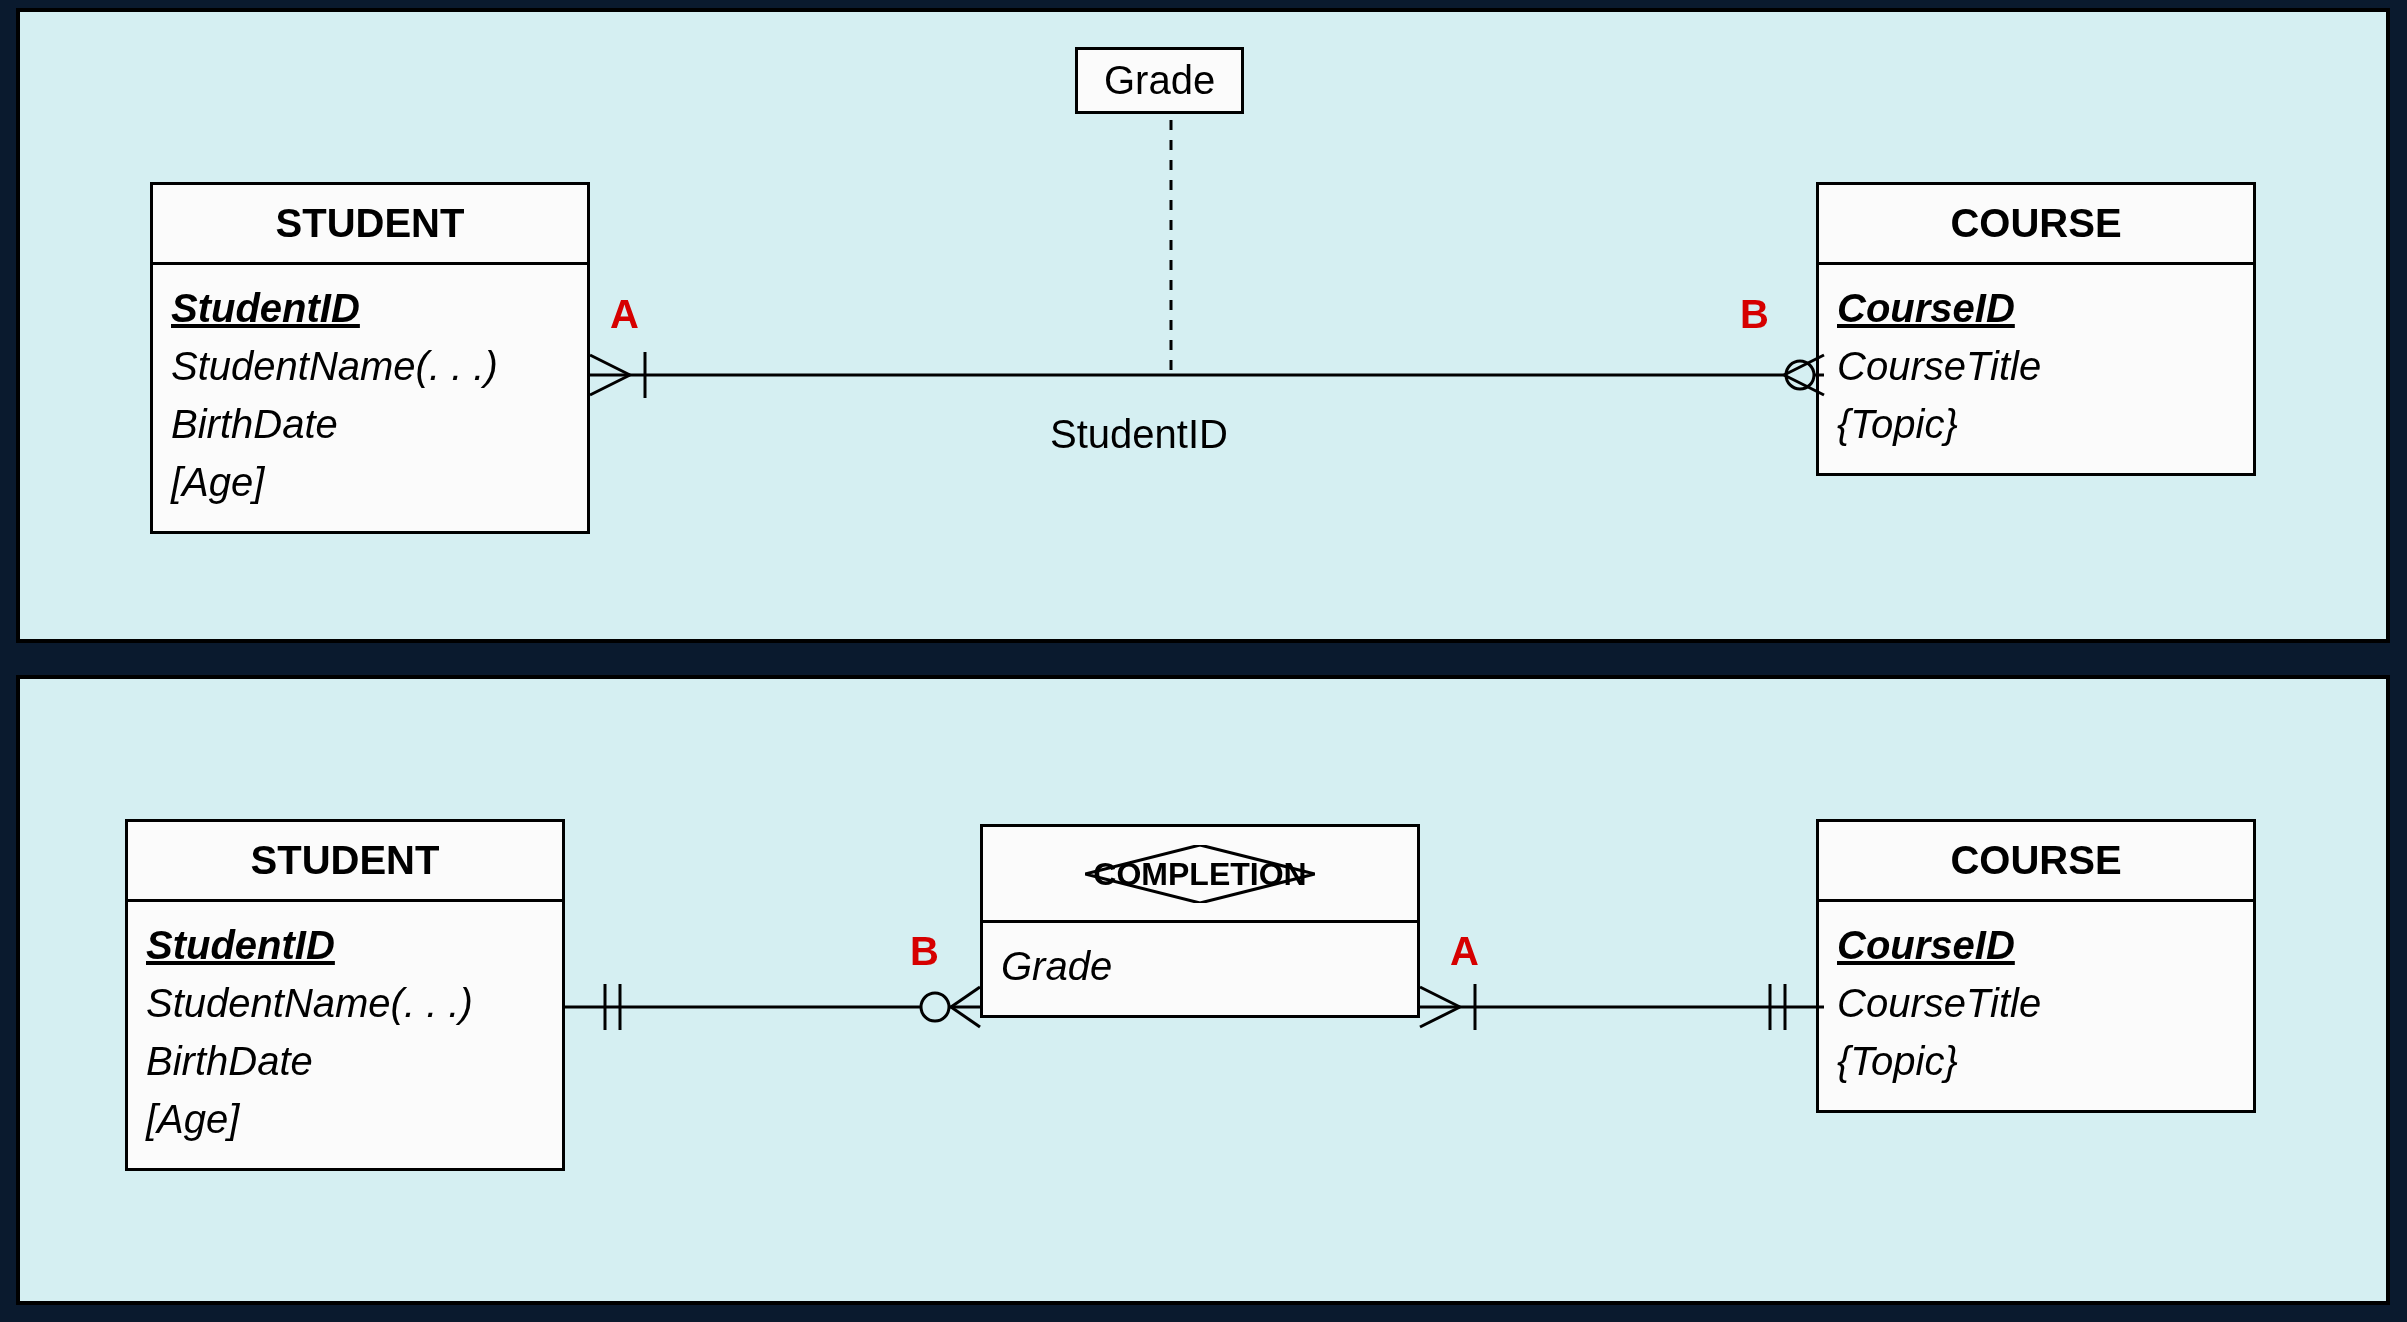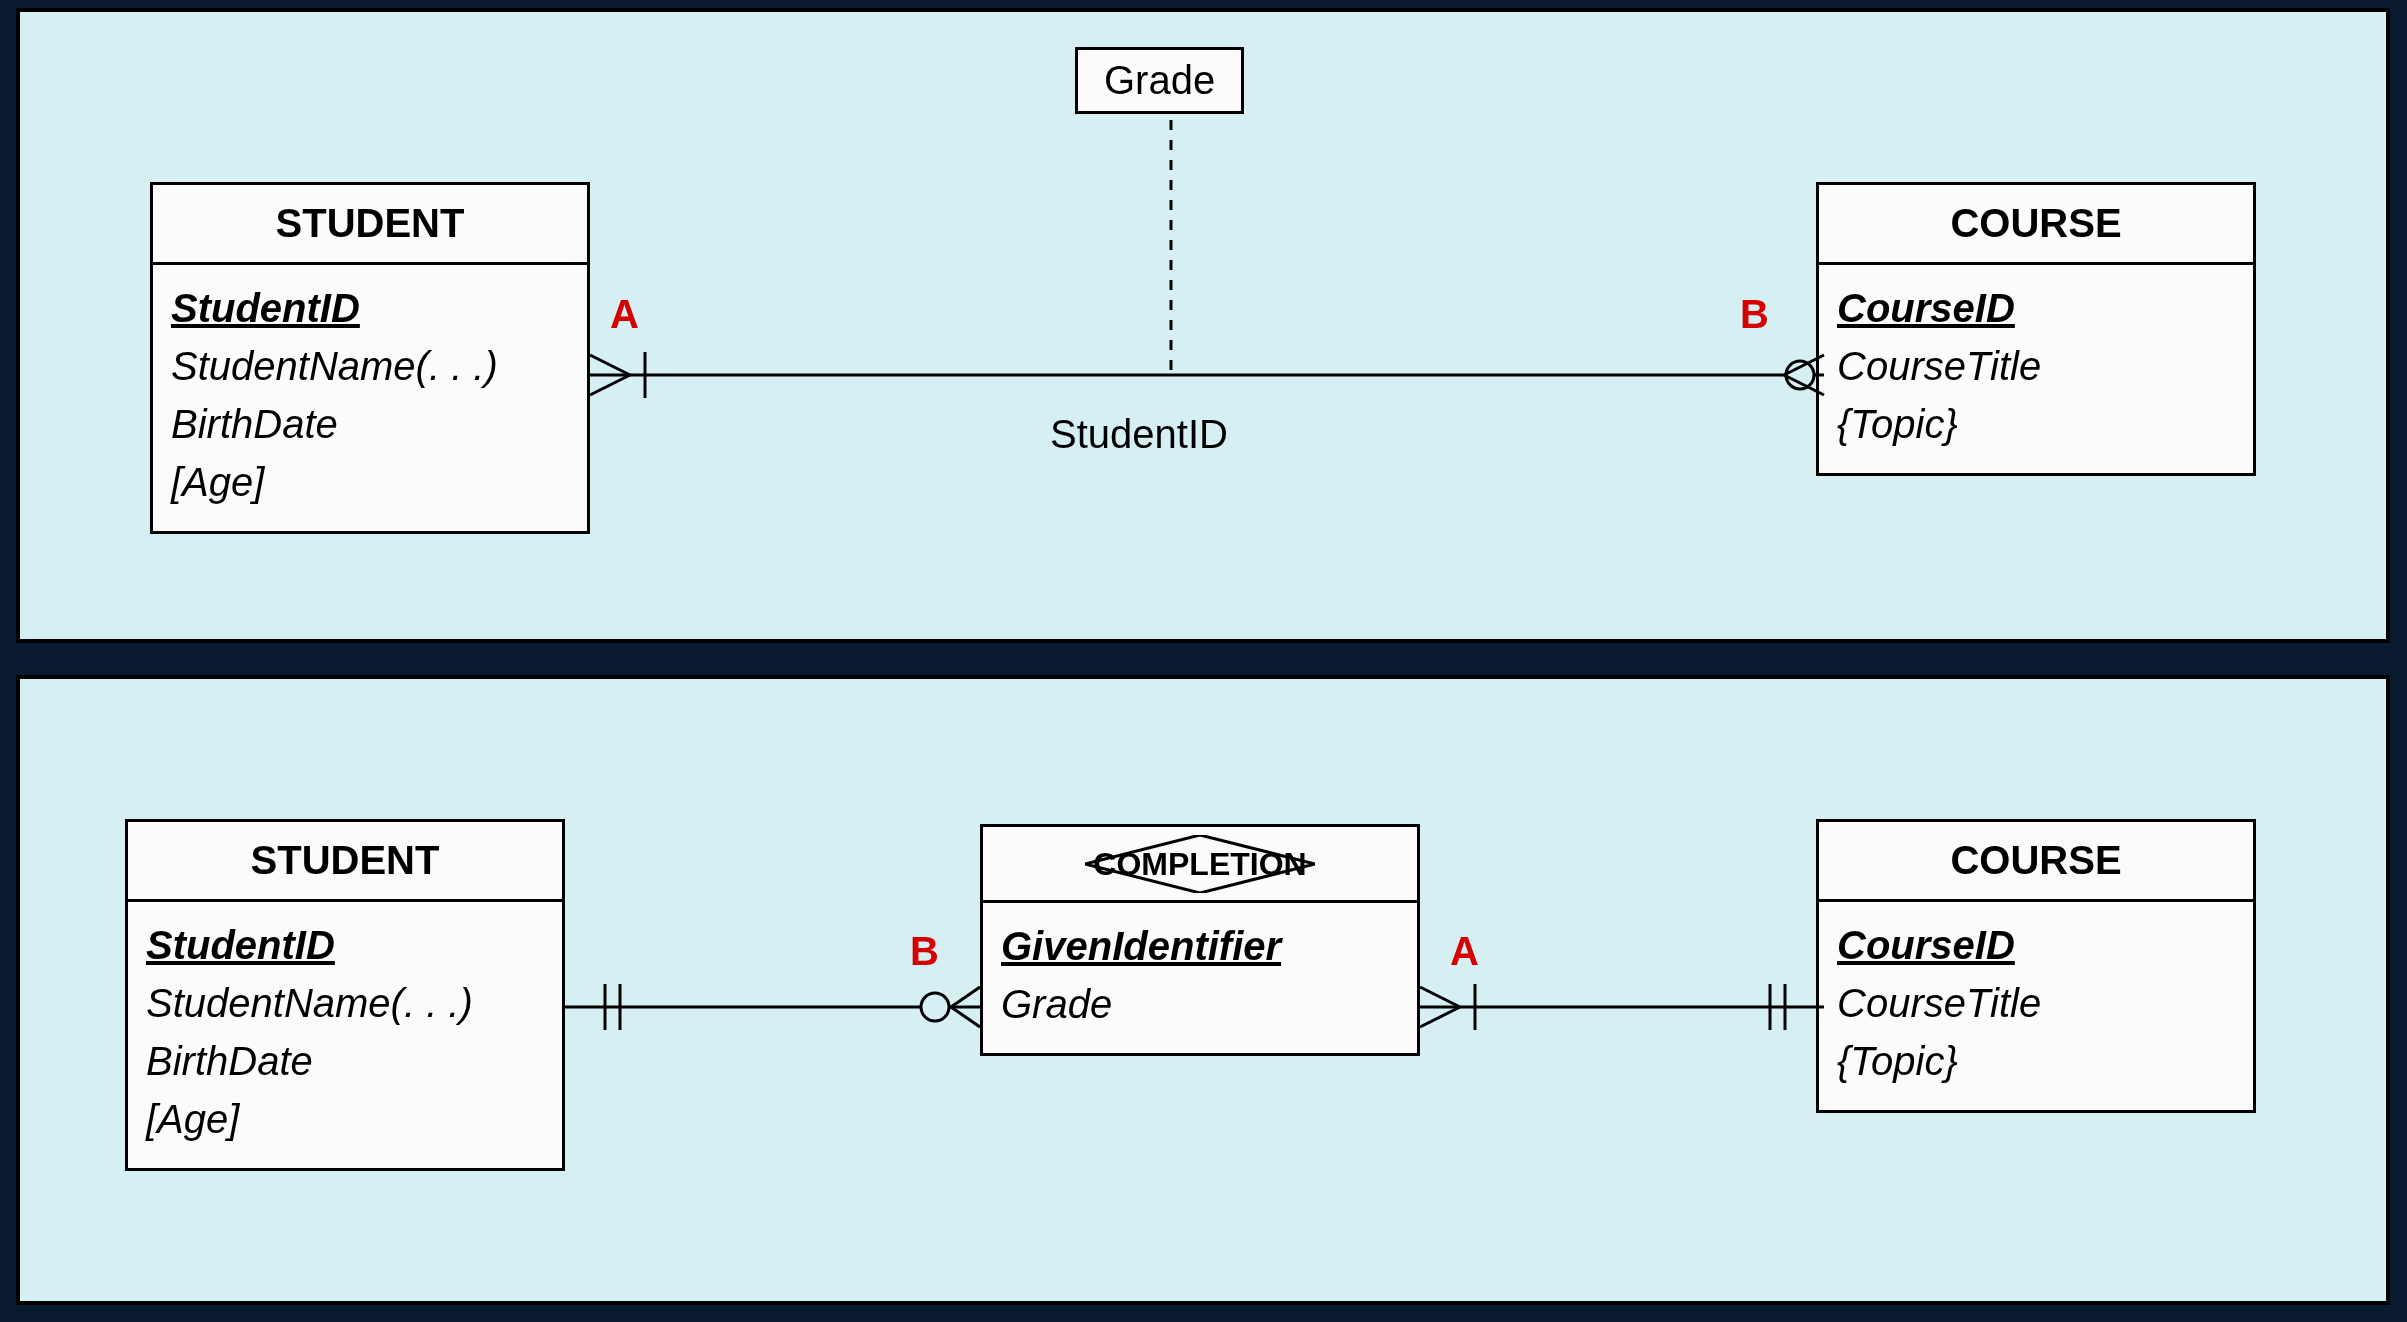--- a/index.html
+++ b/index.html
@@ -54,21 +54,21 @@
     font-weight: bold;
     color: #d60000;
   }
   .assoc-entity {
     position: absolute;
     background: #fbfbfb;
     border: 3px solid #000;
   }
   .assoc-top {
     position: relative;
-    height: 76px;
+    height: 96px;
     border-bottom: 3px solid #000;
   }
   .assoc-diamond {
     position: absolute;
     left: 50%; top: 50%;
     transform: translate(-50%, -50%);
     width: 230px; height: 58px;
   }
   .assoc-diamond svg polygon { fill: #fbfbfb; stroke: #000; stroke-width: 3; }
   .assoc-diamond-text {
@@ -147,21 +147,20 @@
   <div class="assoc-entity" style="left:960px; top:145px; width:440px;">
     <div class="assoc-top">
       <div class="assoc-diamond">
         <svg width="230" height="58">
             <polygon points="0,29 115,0 230,29 115,58"></polygon>
           </svg>
       </div>
       <div class="assoc-diamond-text">COMPLETION</div>
     </div>
     <div class="entity-body">
-      <div class="attr-line pk">GivenIdentifier</div>
       <div class="attr-line">Grade</div>
     </div>
   </div>
 
   <div class="entity" style="right:130px; top:140px; width:440px;">
     <div class="entity-header">COURSE</div>
     <div class="entity-body">
       <div class="attr-line pk">CourseID</div>
       <div class="attr-line">CourseTitle</div>
       <div class="attr-line">{Topic}</div>

